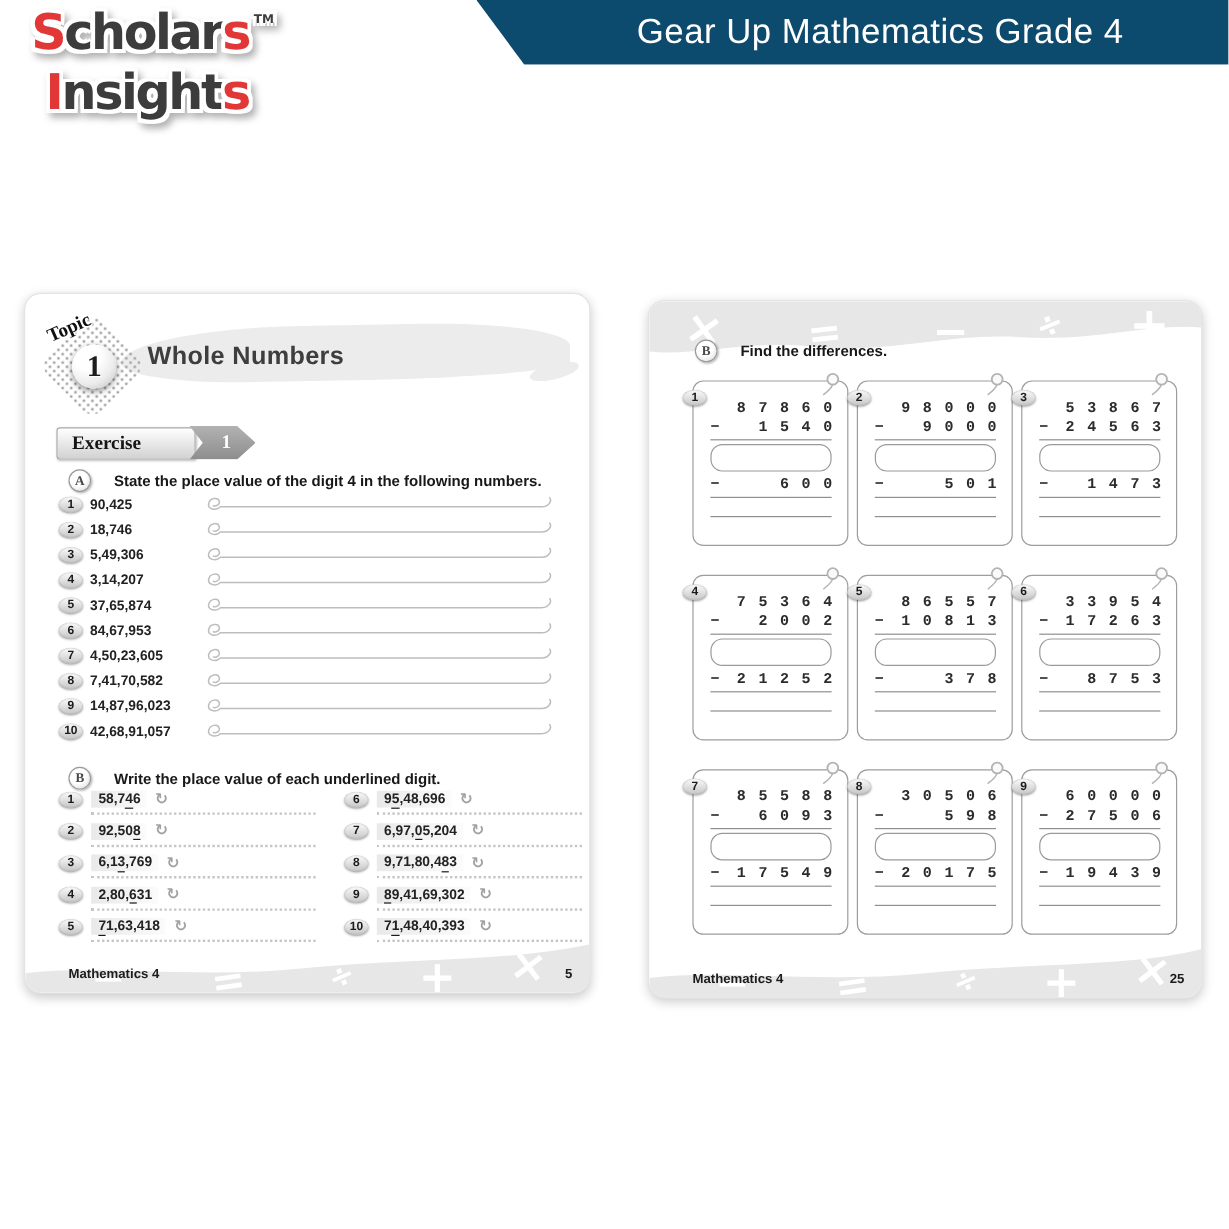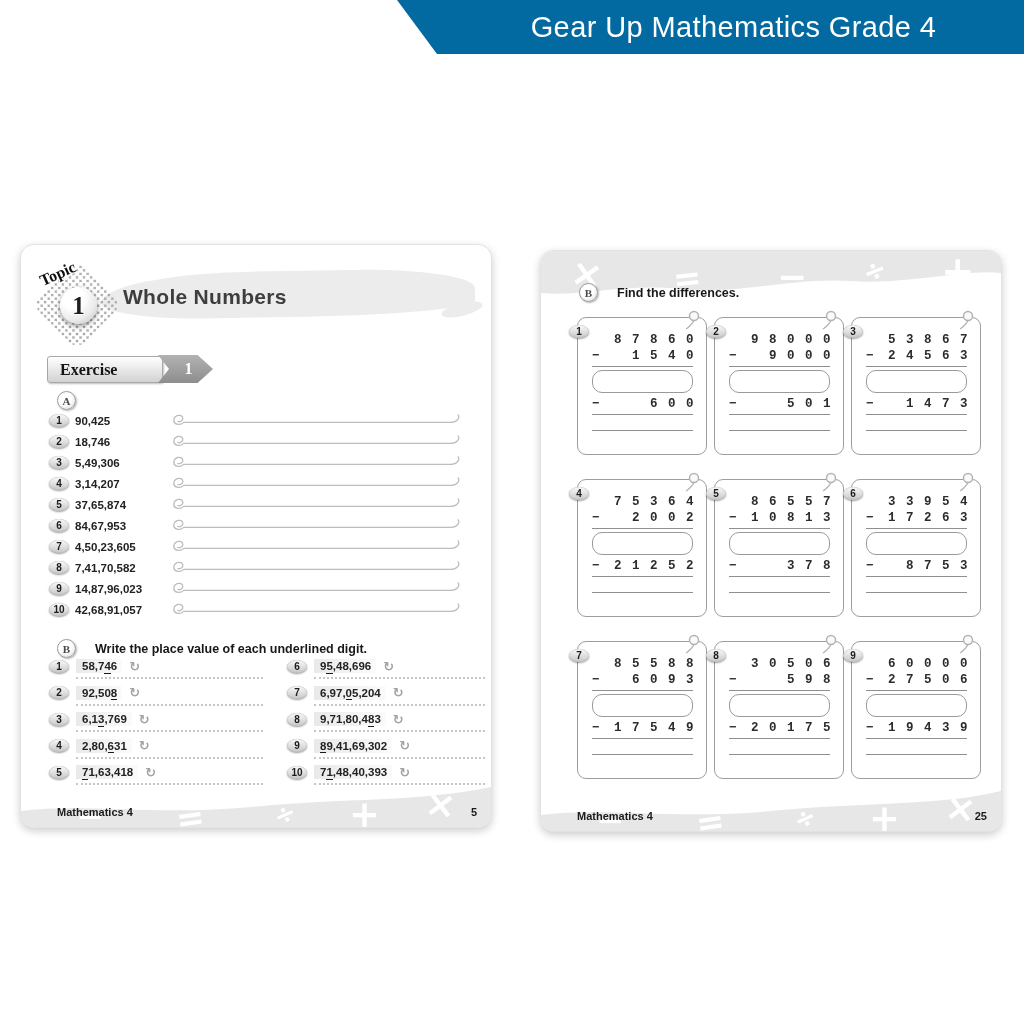--- a/index.html
+++ b/index.html
@@ -128,22 +128,26 @@
   .cline{border-top:1.5px solid #8f8f8f;margin:2px 0 2px -13px;}
   .blankbox{height:21px;border:1.3px solid #9a9a9a;border-radius:10px;background:#fff;
     margin:3px 0 3px -13px;}
   .ansline{border-top:1.5px solid #8f8f8f;margin:15px 0 0 -13px;}
 </style>
 </head>
 <body>
 
 <div class="stage">
 
-
-  <div class="banner" style="background:#0369a1;">
+  <div class="logo">
+    <div class="logo-line"><span class="lg-red">S</span><span class="lg-dark">cholar</span><span class="lg-red">s</span><span class="tm">TM</span></div>
+    <div class="logo-line logo-line2"><span class="lg-red">I</span><span class="lg-dark">nsight</span><span class="lg-red">s</span></div>
+  </div>
+
+  <div class="banner" style="background:#0c4a6e;">
     <div class="banner-inner">Gear Up Mathematics Grade 4</div>
   </div>
 
   <div class="page" id="pageL">
     <div class="swash"></div>
     <div class="swash2"></div>
 
     <div class="topic-badge">
       <div class="halftone"></div>
       <span class="topic-word">Topic</span>
@@ -158,20 +162,21 @@
       <span class="ex-label">Exercise</span>
       <span class="ex-chev">
           <span>1</span>
         </span>
     </div>
 
     <div class="sec-head" style="left:36px;top:146px;">
       <span class="sec-icon">
           <span>A</span>
         </span>
+      <span class="sec-text">State the place value of the digit 4 in the following numbers.</span>
     </div>
 
     <div class="a-rows">
       <div class="a-row">
           <span class="num-badge">1</span>
           <span class="a-val">90,425</span>
           <svg class="squiggle" viewBox="0 0 300 16" preserveAspectRatio="none">
             <path d="M13 10 C9 14 2 12 3 7 C4 2 11 1 12 5 C13 8 9 10 7 9 M13 10 L288 10 C294 10 297 5 295 2"></path>
           </svg>
         </div>

